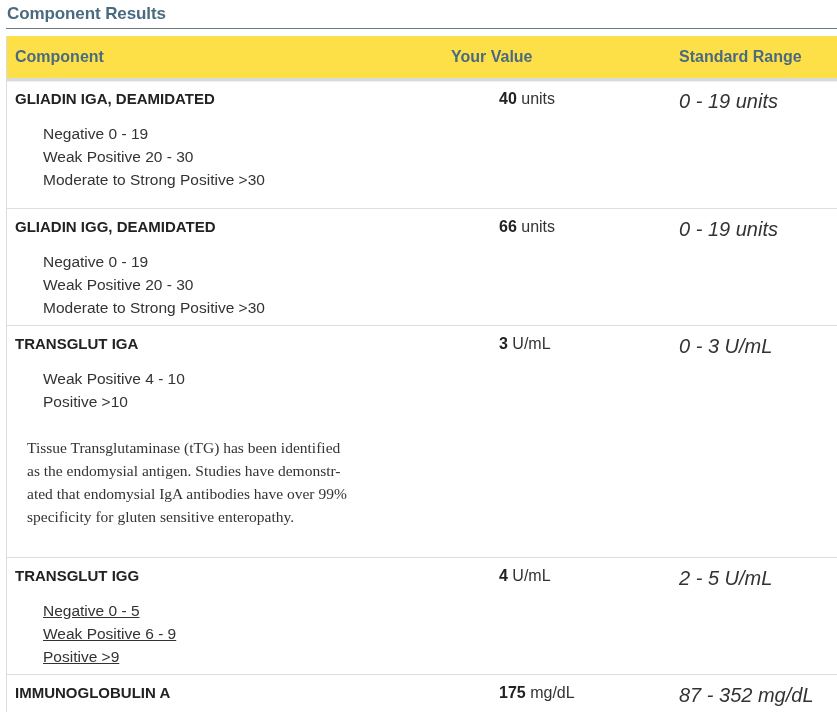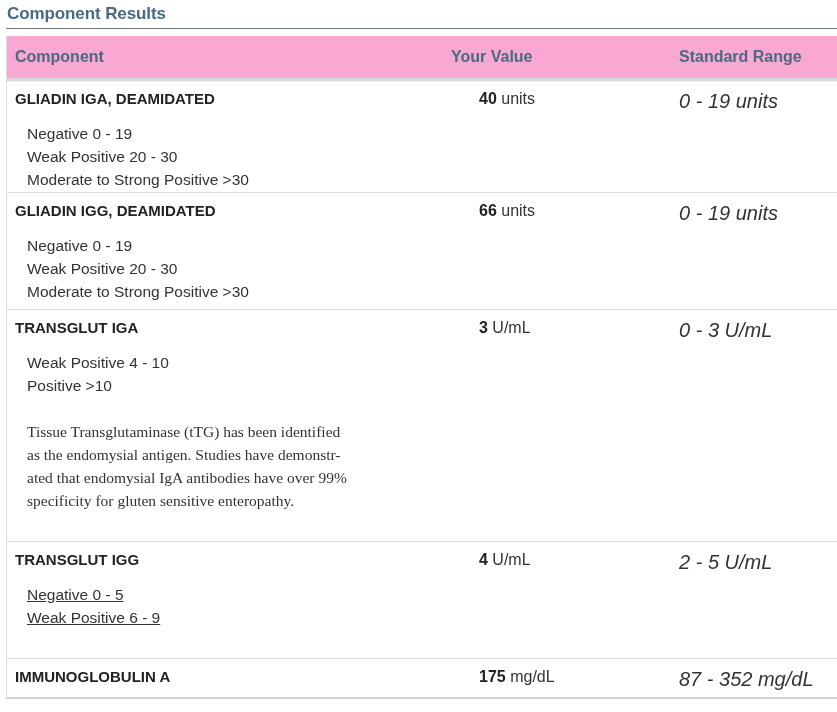--- a/index.html
+++ b/index.html
@@ -35,21 +35,21 @@
     .results-table {
       position: absolute;
       left: 6px;
       top: 36px;
       width: 831px;
       border-left: 1px solid #d9dde0;
     }
     .table-header {
       position: relative;
       height: 42px;
-      background: #f9a8d4;
+      background: #fde047;
       border-bottom: 3px solid #d8dadc;
       box-shadow: 0 1px 0 #eceeef;
     }
     .th {
       position: absolute;
       top: 12px;
       font-size: 16px;
       font-weight: bold;
       color: #4a6a80;
     }
@@ -64,21 +64,21 @@
     .comp-name {
       position: absolute;
       left: 8px;
       top: 9px;
       font-size: 15px;
       font-weight: bold;
       color: #222222;
     }
     .comp-value {
       position: absolute;
-      left: 472px;
+      left: 492px;
       top: 9px;
       font-size: 16px;
       color: #333333;
     }
     .comp-value b {
       font-weight: bold;
       color: #222222;
     }
     .comp-range {
       position: absolute;
@@ -91,20 +91,21 @@
     .ref-block {
       position: absolute;
       left: 20px;
       font-size: 15.5px;
       color: #333333;
       line-height: 23px;
     }
     .ref-line {
       display: block;
       white-space: nowrap;
+      margin-left: 16px;
     }
     .note {
       display: block;
       margin-top: 23px;
       width: 410px;
       white-space: normal;
       font-family: Liberation Serif, serif;
     }
     .note-line { display: block; white-space: nowrap; }
   </style>
@@ -114,21 +115,21 @@
 <div class="section-title">Component Results</div>
 <div class="title-rule"></div>
 
 <div class="results-table">
   <div class="table-header">
     <span class="th th-component">Component</span>
     <span class="th th-value">Your Value</span>
     <span class="th th-range">Standard Range</span>
   </div>
 
-  <div class="result-row" style="height:112px;">
+  <div class="result-row" style="height:128px;">
     <span class="comp-name">GLIADIN IGA, DEAMIDATED</span>
     <span class="comp-value"><b>40</b> <span>units</span></span>
     <span class="comp-range">0 - 19 units</span>
     <div class="ref-block" style="top:41px;">
       <span class="ref-line">Negative 0 - 19</span>
       <span class="ref-line">Weak Positive 20 - 30</span>
       <span class="ref-line">Moderate to Strong Positive &gt;30</span>
     </div>
   </div>
 
@@ -159,20 +160,21 @@
     </div>
   </div>
 
   <div class="result-row" style="height:117px;">
     <span class="comp-name">TRANSGLUT IGG</span>
     <span class="comp-value"><b>4</b> <span>U/mL</span></span>
     <span class="comp-range">2 - 5 U/mL</span>
     <div class="ref-block" style="top:41px;text-decoration:underline;">
       <span class="ref-line">Negative 0 - 5</span>
       <span class="ref-line">Weak Positive 6 - 9</span>
+      <span class="ref-line">Positive &gt;9</span>
     </div>
   </div>
 
   <div class="result-row" style="height:40px; border-bottom:2px solid #d0d3d6;">
     <span class="comp-name">IMMUNOGLOBULIN A</span>
     <span class="comp-value"><b>175</b> <span>mg/dL</span></span>
     <span class="comp-range">87 - 352 mg/dL</span>
   </div>
 </div>
 

